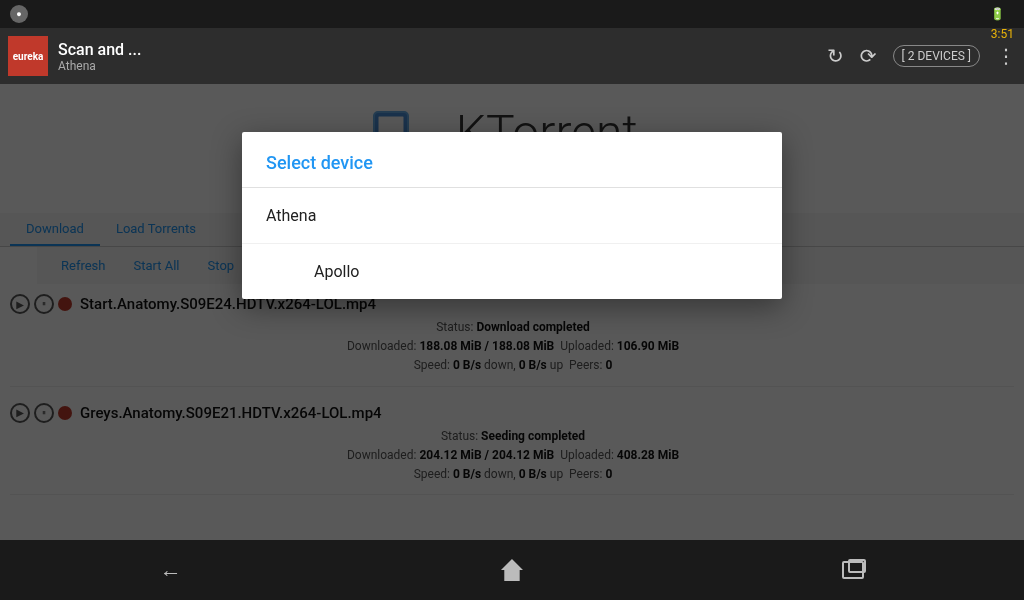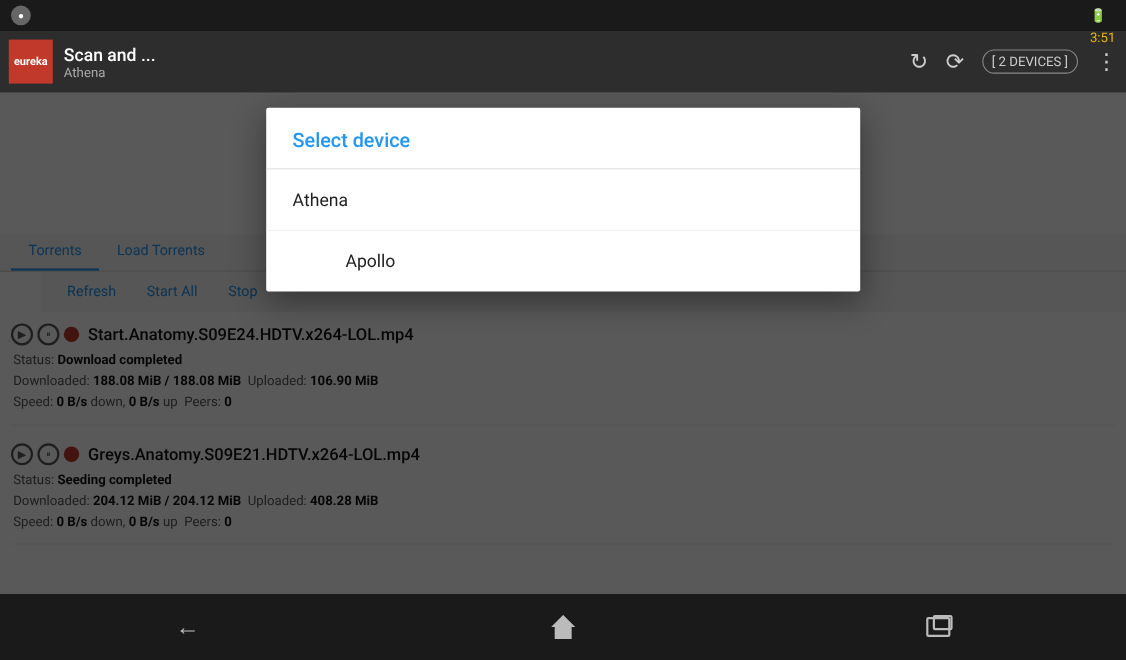--- a/index.html
+++ b/index.html
@@ -231,34 +231,35 @@
     .torrent-name {
       font-size: 15px;
       color: #111;
       font-weight: 500;
     }
     .torrent-info {
       font-size: 12px;
       color: #555;
       line-height: 1.6;
       padding-left: 2px;
+      text-align: center;
     }
     .torrent-info strong {
       color: #111;
     }
 
     
     #dialog-overlay {
       position: absolute;
       top: 0; left: 0; right: 0; bottom: 0;
       background: rgba(0,0,0,0.5);
       display: flex;
       align-items: flex-start;
       justify-content: center;
-      padding-top: 14px;
+      padding-top: 48px;
     }
     #select-device-dialog {
       background: #fff;
       border-radius: 2px;
       width: 540px;
       overflow: hidden;
       box-shadow: 0 8px 30px rgba(0,0,0,0.4);
     }
     .dialog-title {
       padding: 20px 24px 14px;
@@ -372,21 +373,21 @@
           <rect x="15" y="75" width="60" height="8" rx="3" fill="#4a90d9"></rect>
         </svg>
       </div>
       <div>
         <div class="ktorrent-text">KTorrent</div>
         <div class="ktorrent-sub">Web Interface</div>
       </div>
     </div>
 
     <div class="tabs-bar">
-      <div class="tab-item active">Torrents</div>
+      <div class="tab-item active">Download</div>
       <div class="tab-item">Load Torrents</div>
     </div>
 
     <div class="action-bar">
       <div class="action-btn">Refresh</div>
       <div class="action-btn">Start All</div>
       <div class="action-btn">Stop</div>
     </div>
 
     <div class="torrent-list">

